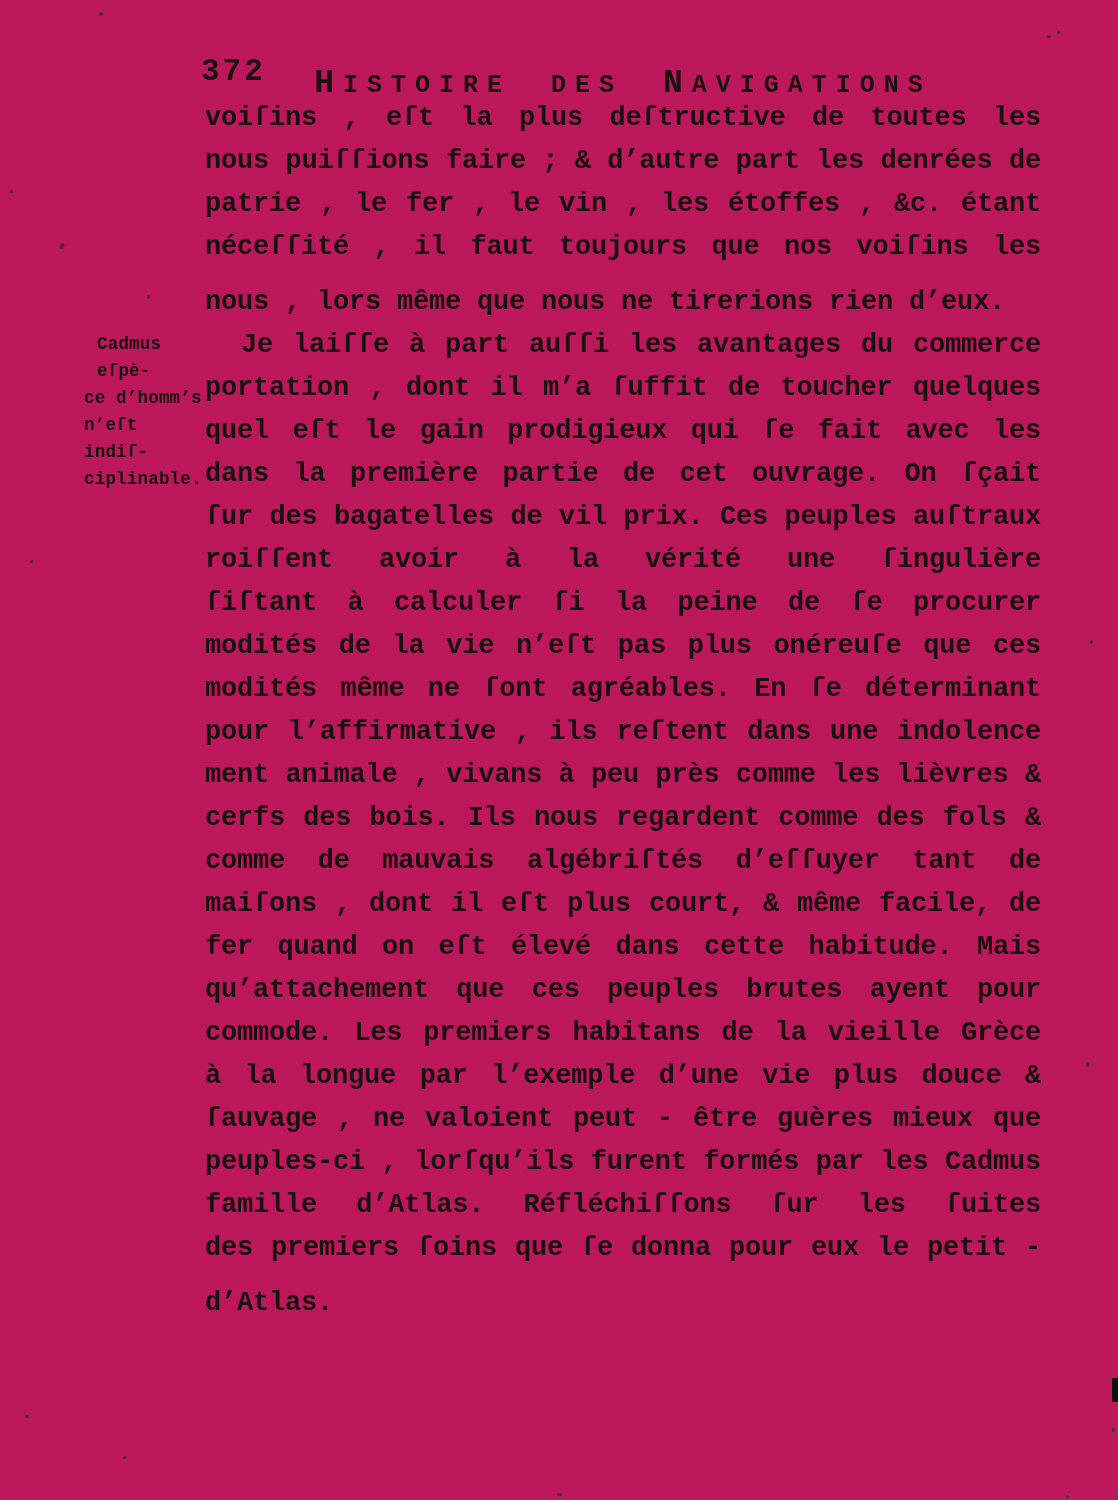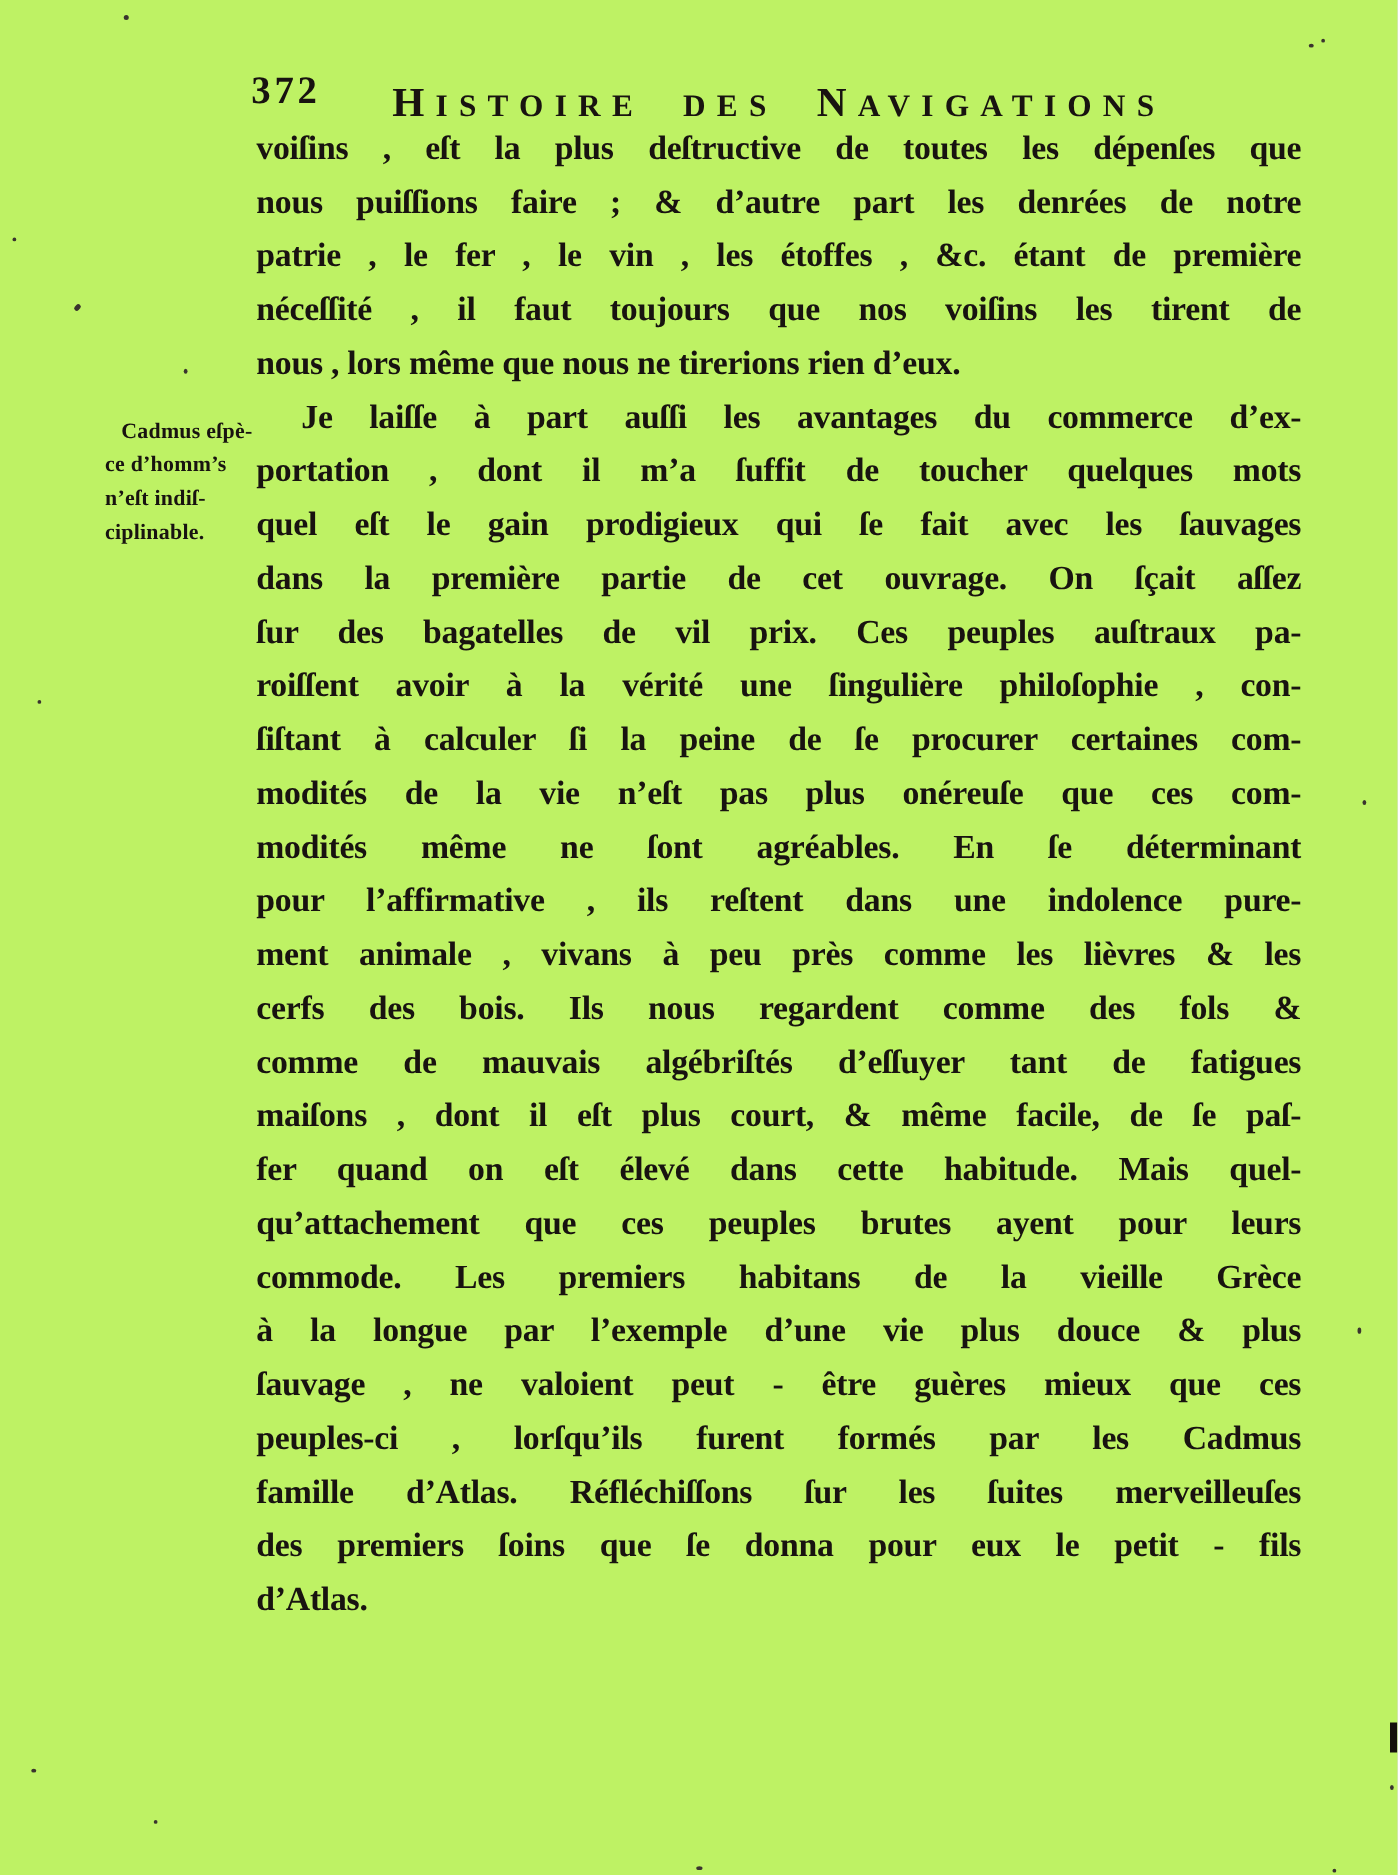--- a/index.html
+++ b/index.html
@@ -1,21 +1,21 @@
 <!DOCTYPE html>
 <html><head>
 <meta charset="utf-8">
 <style>
   html,body{margin:0;padding:0;background:#dedede;}
   .page{
     position:relative;
     width:1118px;height:1500px;
-    background:#bef264;
+    background:#be185d;
     overflow:hidden;
-    font-family:Liberation Serif, serif;
+    font-family:Liberation Mono, monospace;
     color:#181310;
   }
   
   .header{position:absolute;top:46px;left:205px;width:836px;height:46px;}
   .page-number{
     position:absolute;left:-4px;top:8px;
     font-size:31px;letter-spacing:3px;font-weight:bold;
   }
   .running-title{
     position:absolute;left:0;right:0;top:0;
@@ -34,21 +34,21 @@
   
   .body-text{position:absolute;left:205px;top:97px;width:836px;}
   .para{margin:0;}
   .line{
     height:43px;line-height:43px;
     font-size:27px;letter-spacing:-0.2px;
     text-align:justify;text-align-last:justify;
     font-weight:bold;
     overflow:hidden;
   }
-  .line.last{text-align:center;text-align-last:left;}
+  .line.last{text-align:center;text-align-last:left;margin-top:12px;}
   .line.indent{padding-left:36px;}
   
   .speck{position:absolute;background:#3a342e;border-radius:50%;}
   .edge-mark{position:absolute;background:#15100c;}
 </style>
 </head>
 <body>
 
 <div class="page">
 

